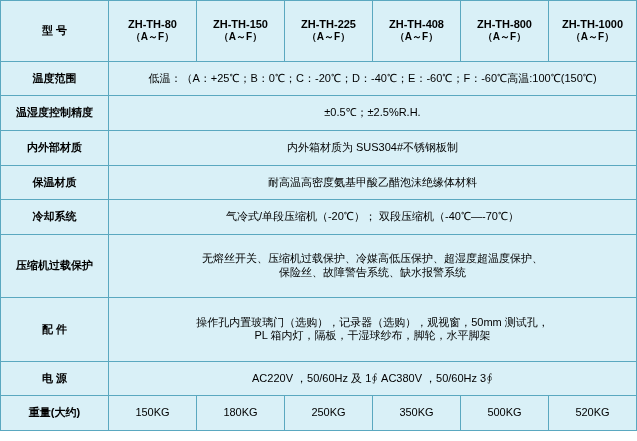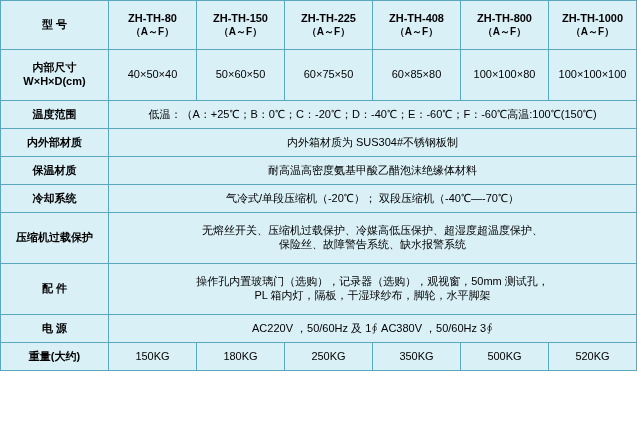--- a/index.html
+++ b/index.html
@@ -9,21 +9,21 @@
   }
   body {
     width: 637px;
     height: 441px;
     font-family: "Liberation Sans", sans-serif;
     overflow: hidden;
   }
   table.spec {
     border-collapse: collapse;
     width: 637px;
-    height: 371px;
+    height: 431px;
     table-layout: fixed;
     background: #d9f0f7;
   }
   table.spec td, table.spec th {
     border: 1px solid #5aa8c0;
     text-align: center;
     vertical-align: middle;
     font-size: 11px;
     color: #000000;
     padding: 1px 2px;
@@ -93,39 +93,33 @@
       <td class="head-cell">
         <div>ZH-TH-800</div>
         <div class="model-sub">（A～F）</div>
       </td>
       <td class="head-cell">
         <div>ZH-TH-1000</div>
         <div class="model-sub">（A～F）</div>
       </td>
     </tr>
 
-    <tr>
-      <td class="label-cell multi">内部尺寸
-W×H×D(cm)</td>
-      <td>40×50×40</td>
-      <td>50×60×50</td>
-      <td>60×75×50</td>
-      <td>60×85×80</td>
-      <td>100×100×80</td>
-      <td>100×100×100</td>
-    </tr>
 
 
     <tr>
       <td class="label-cell">温度范围</td>
       <td class="left-align small" colspan="6">低温：（A：+25℃；B：0℃；C：-20℃；D：-40℃；E：-60℃；F：-60℃高温:100℃(150℃)</td>
     </tr>
 
 
 
+    <tr>
+      <td class="label-cell">温湿度控制精度</td>
+      <td colspan="6">±0.5℃；±2.5%R.H.</td>
+    </tr>
 
 
     <tr>
       <td class="label-cell">内外部材质</td>
       <td colspan="6">内外箱材质为 SUS304#不锈钢板制</td>
     </tr>
 
     <tr>
       <td class="label-cell">保温材质</td>
       <td colspan="6">耐高温高密度氨基甲酸乙醋泡沫绝缘体材料</td>

